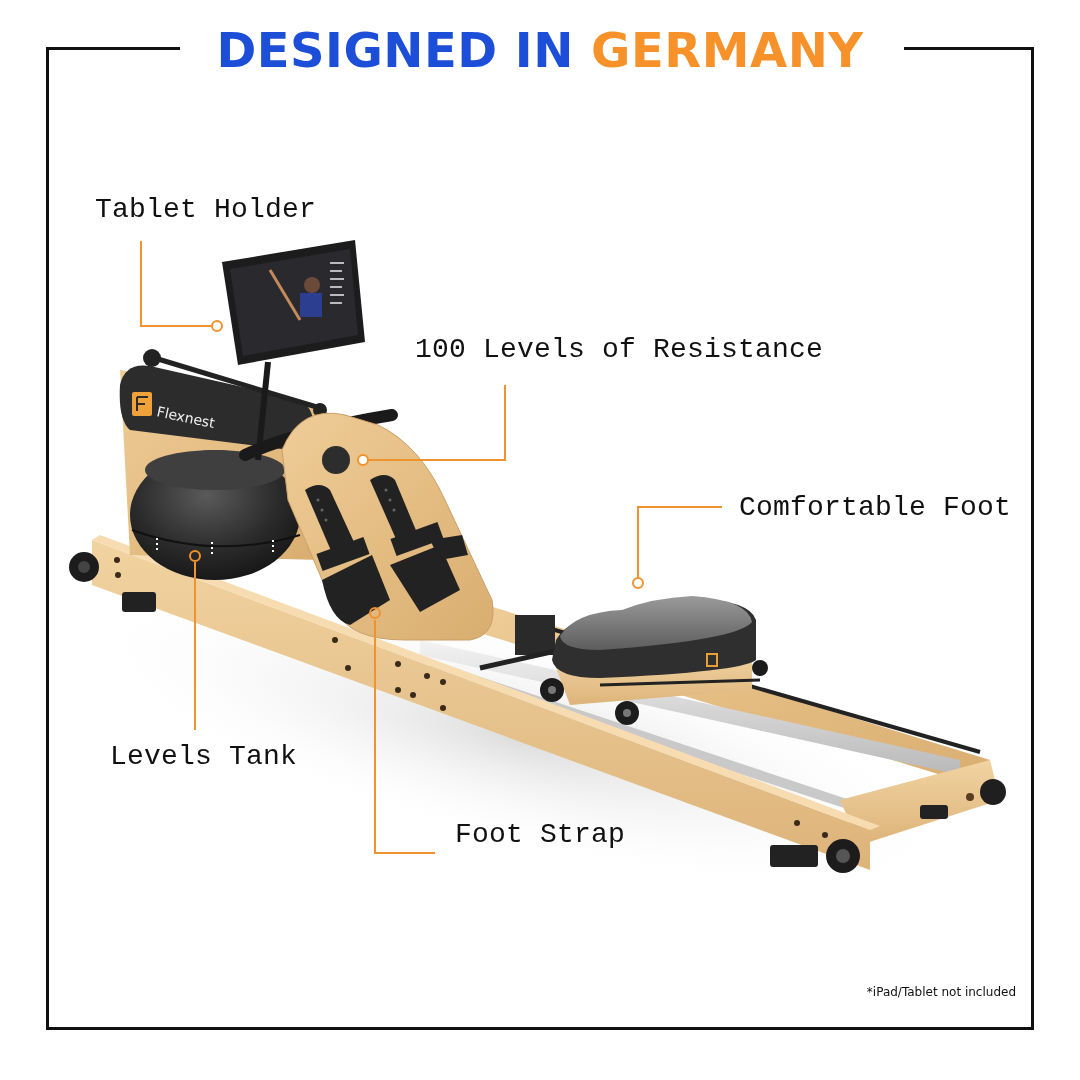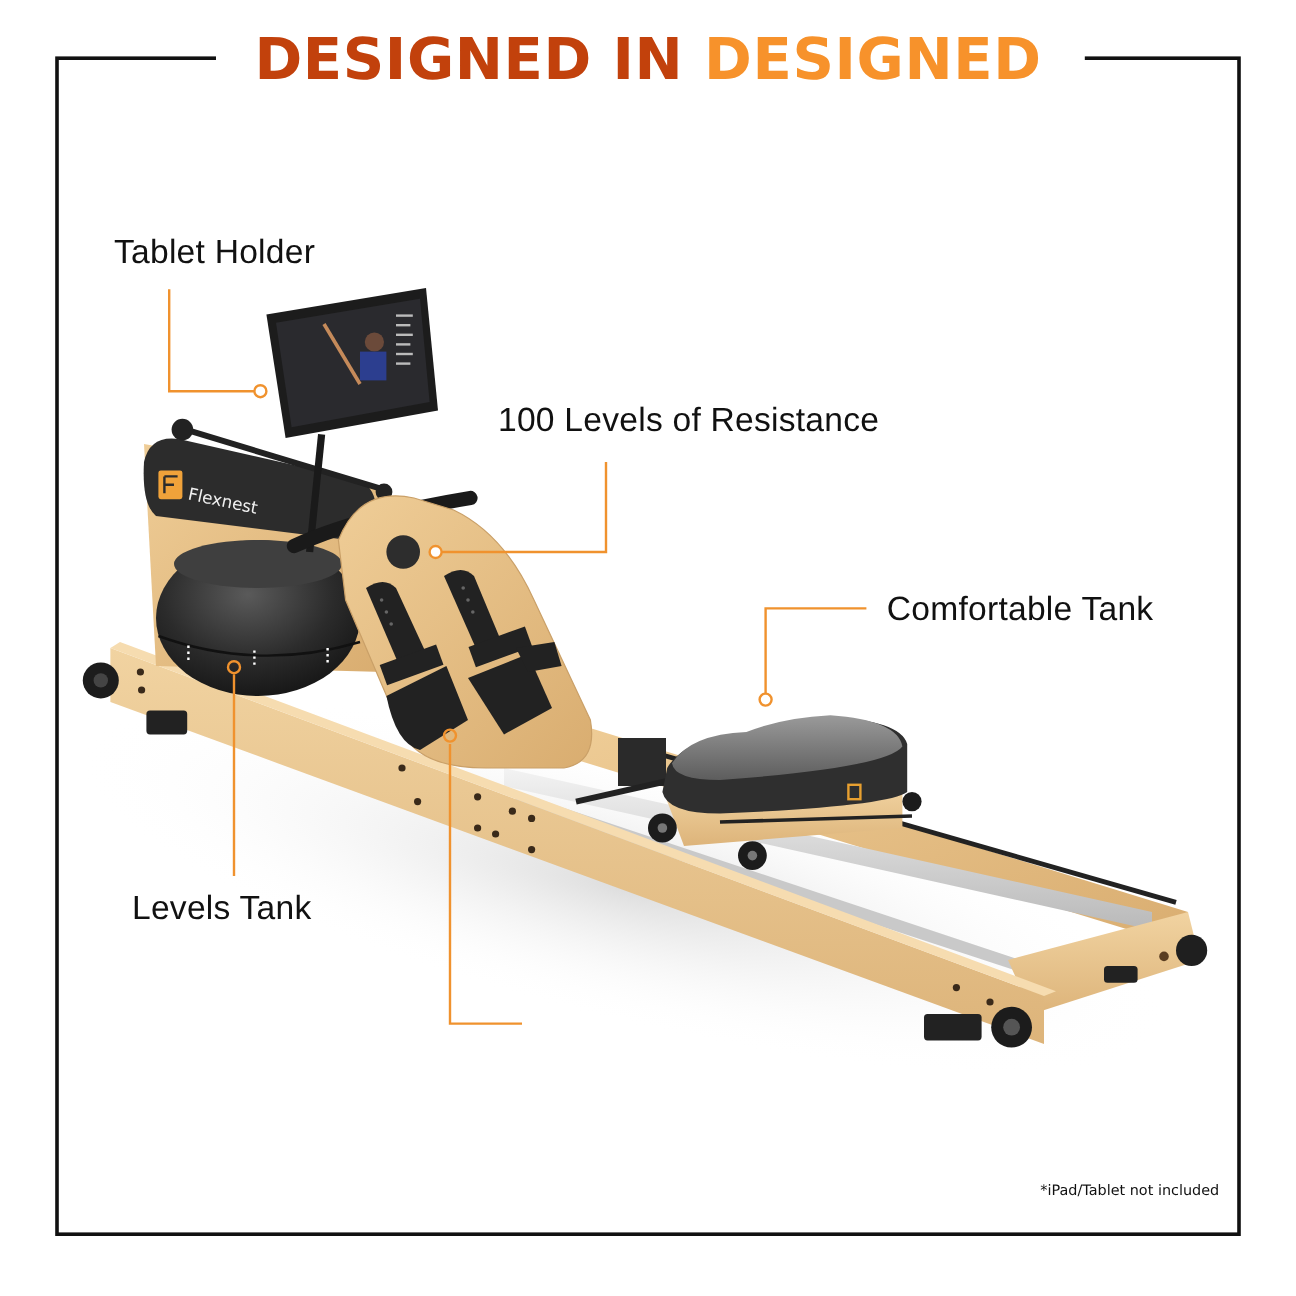--- a/index.html
+++ b/index.html
@@ -4,38 +4,38 @@
 <style>
   html, body { margin:0; padding:0; background:#ffffff; }
   body { width:1080px; height:1080px; position:relative; overflow:hidden;
          font-family: "DejaVu Sans", "Liberation Sans", sans-serif; color:#111; }
   .frame { position:absolute; left:46px; top:47px; width:988px; height:983px;
            border:3px solid #111; box-sizing:border-box; }
   .title-mask { position:absolute; left:180px; top:30px; width:724px; height:40px; background:#fff; }
   .title { position:absolute; top:18px; left:0; width:1080px; text-align:center;
            font-family:"DejaVu Sans", sans-serif; font-weight:bold; font-size:48px;
            letter-spacing:0.5px; line-height:64px; }
-  .title .dark { color:#c2410c; }
+  .title .dark { color:#1d4ed8; }
   .title .accent { color:#f7922b; }
-  .label { position:absolute; font-family:Liberation Sans, sans-serif; font-size:28px;
+  .label { position:absolute; font-family:Liberation Mono, monospace; font-size:28px;
            color:#111; line-height:36px; white-space:nowrap; letter-spacing:0.2px; }
   .label.two { text-align:center; line-height:37px; }
   .note { position:absolute; right:64px; top:985px; font-size:12px; color:#111;
           font-family:"DejaVu Sans", sans-serif; }
   svg.art { position:absolute; left:0; top:0; }
 </style>
 </head>
 <body>
 
 <div class="frame"></div>
 <div class="title-mask"></div>
 
 <div class="title">
   <span class="dark">DESIGNED IN</span>
-  <span class="accent">DESIGNED</span>
+  <span class="accent">GERMANY</span>
 </div>
 
 <svg class="art" width="1080" height="1080" viewBox="0 0 1080 1080">
   <defs>
     <linearGradient id="wood" x1="0" y1="0" x2="0" y2="1">
       <stop offset="0" stop-color="#f1d3a1"></stop>
       <stop offset="1" stop-color="#ddb47a"></stop>
     </linearGradient>
     <linearGradient id="woodSide" x1="0" y1="0" x2="1" y2="1">
       <stop offset="0" stop-color="#efcd97"></stop>
@@ -189,18 +189,19 @@
     <polyline points="195,562 195,730"></polyline>
     <circle cx="195" cy="556" r="5" fill="none"></circle>
 
     <polyline points="375,620 375,853 435,853"></polyline>
     <circle cx="375" cy="613" r="5" fill="none"></circle>
   </g>
 </svg>
 
 <div class="label" style="left:95px; top:192px;">Tablet Holder</div>
 <div class="label" style="left:415px; top:332px;">100 Levels of Resistance</div>
-<div class="label" style="left:739px; top:490px;">Comfortable Tank</div>
+<div class="label" style="left:739px; top:490px;">Comfortable Foot</div>
 <div class="label" style="left:110px; top:739px;">Levels Tank</div>
 <div class="label two" style="left:440px; top:816px; width:200px;">
+  <div>Foot Strap</div>
 </div>
 
 <div class="note">*iPad/Tablet not included</div>
 
 </body></html>

